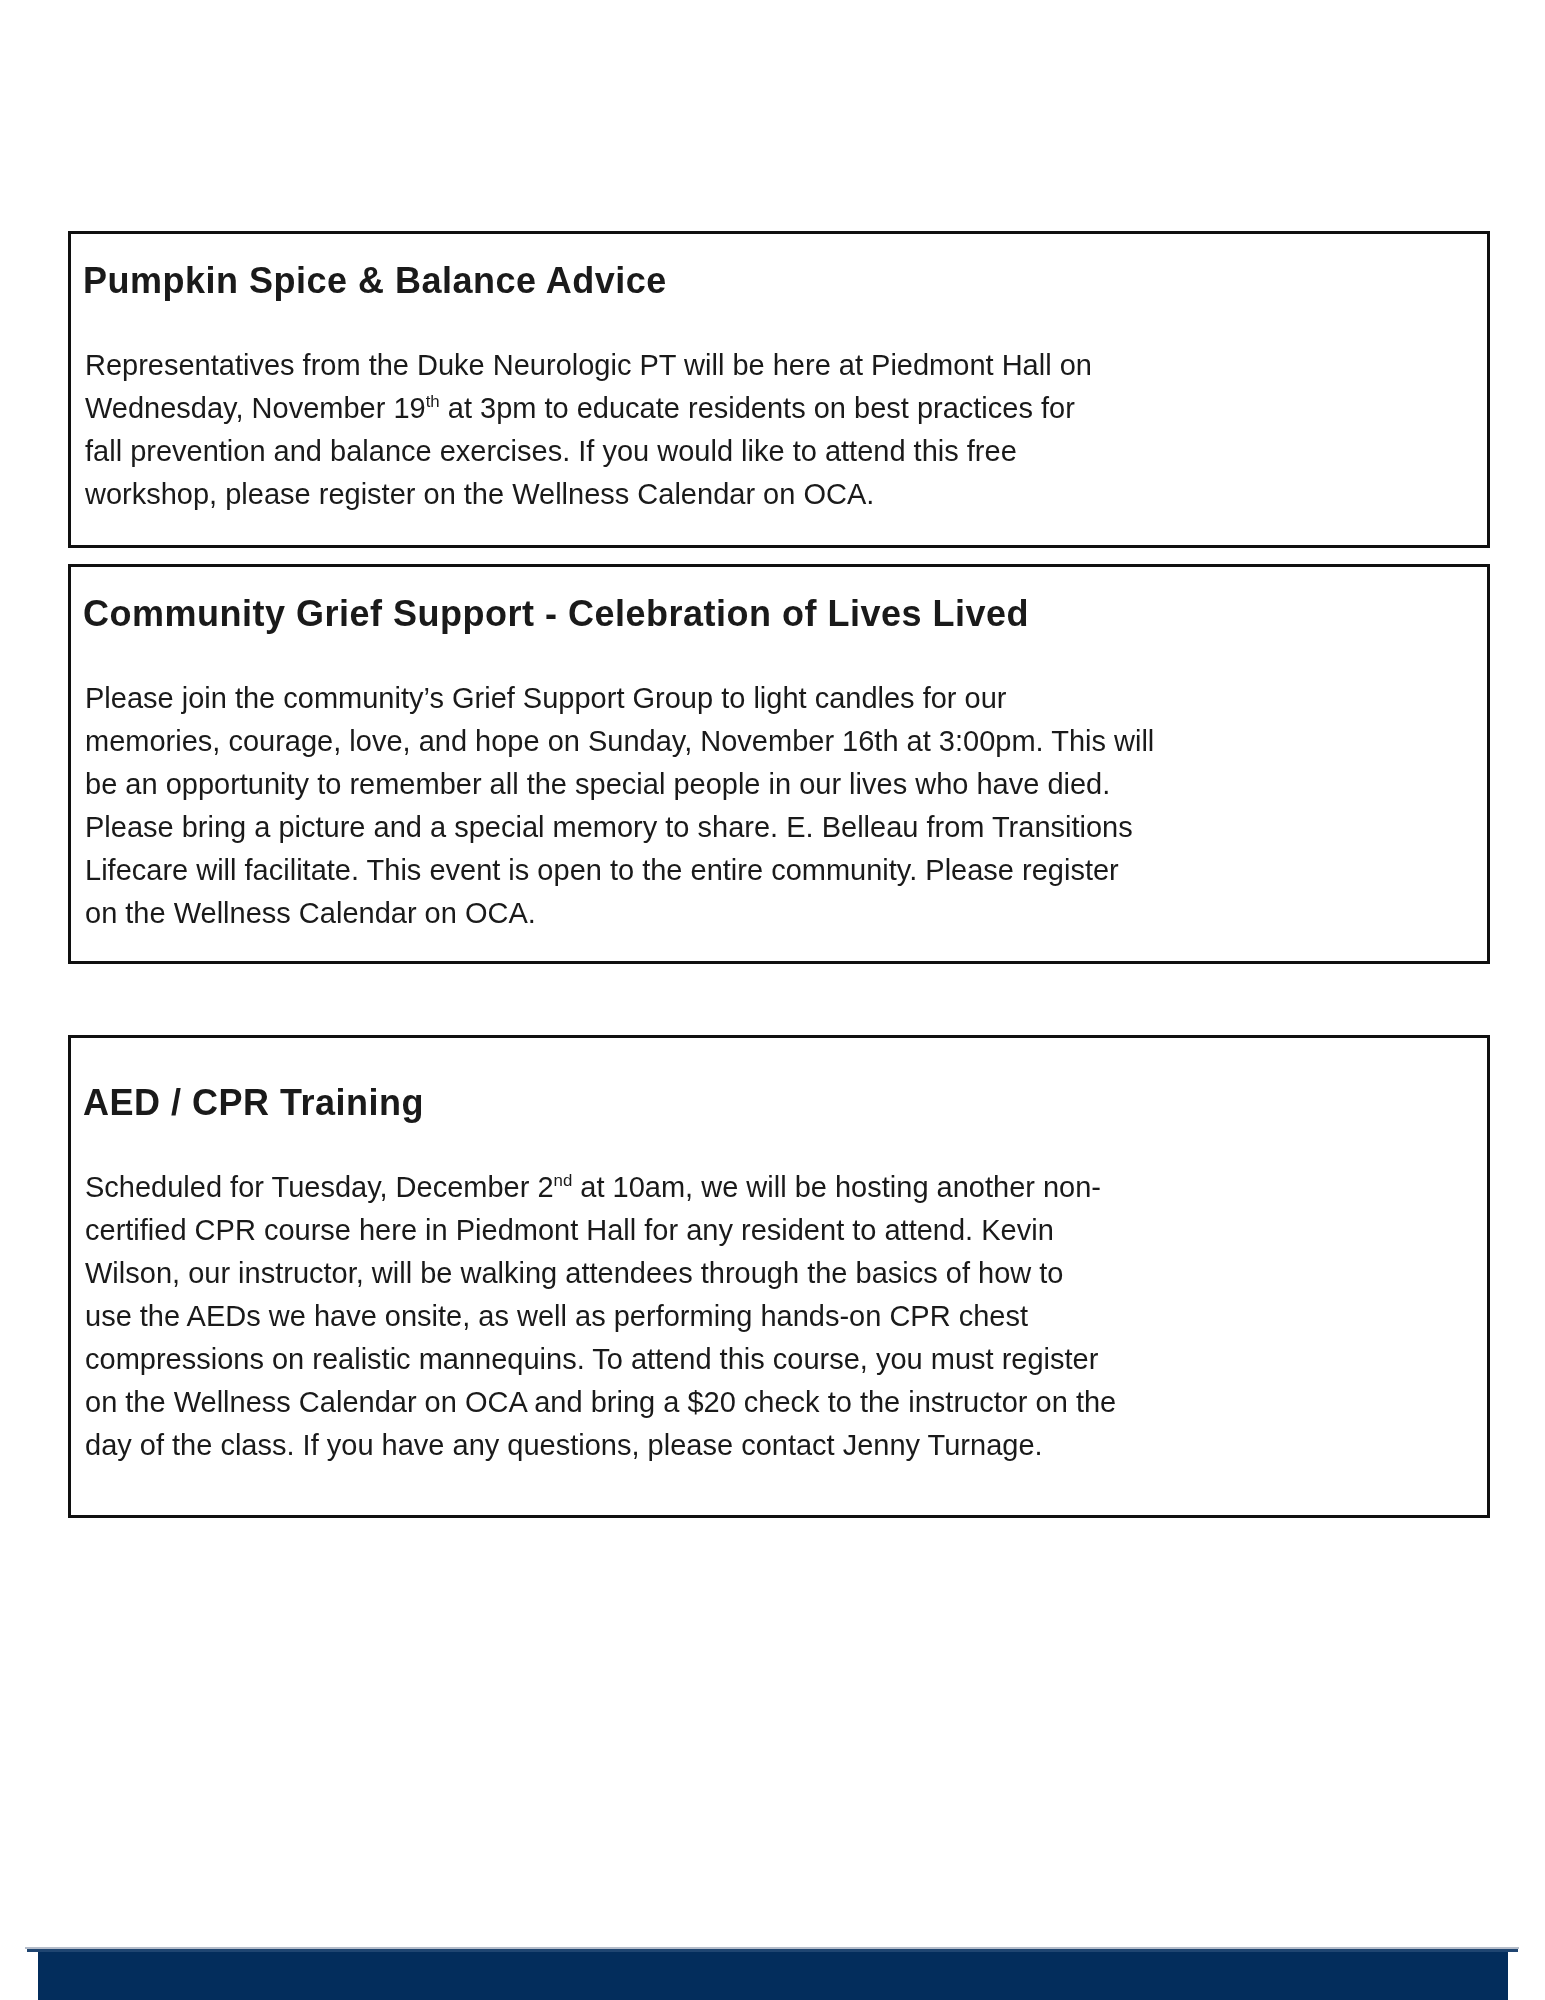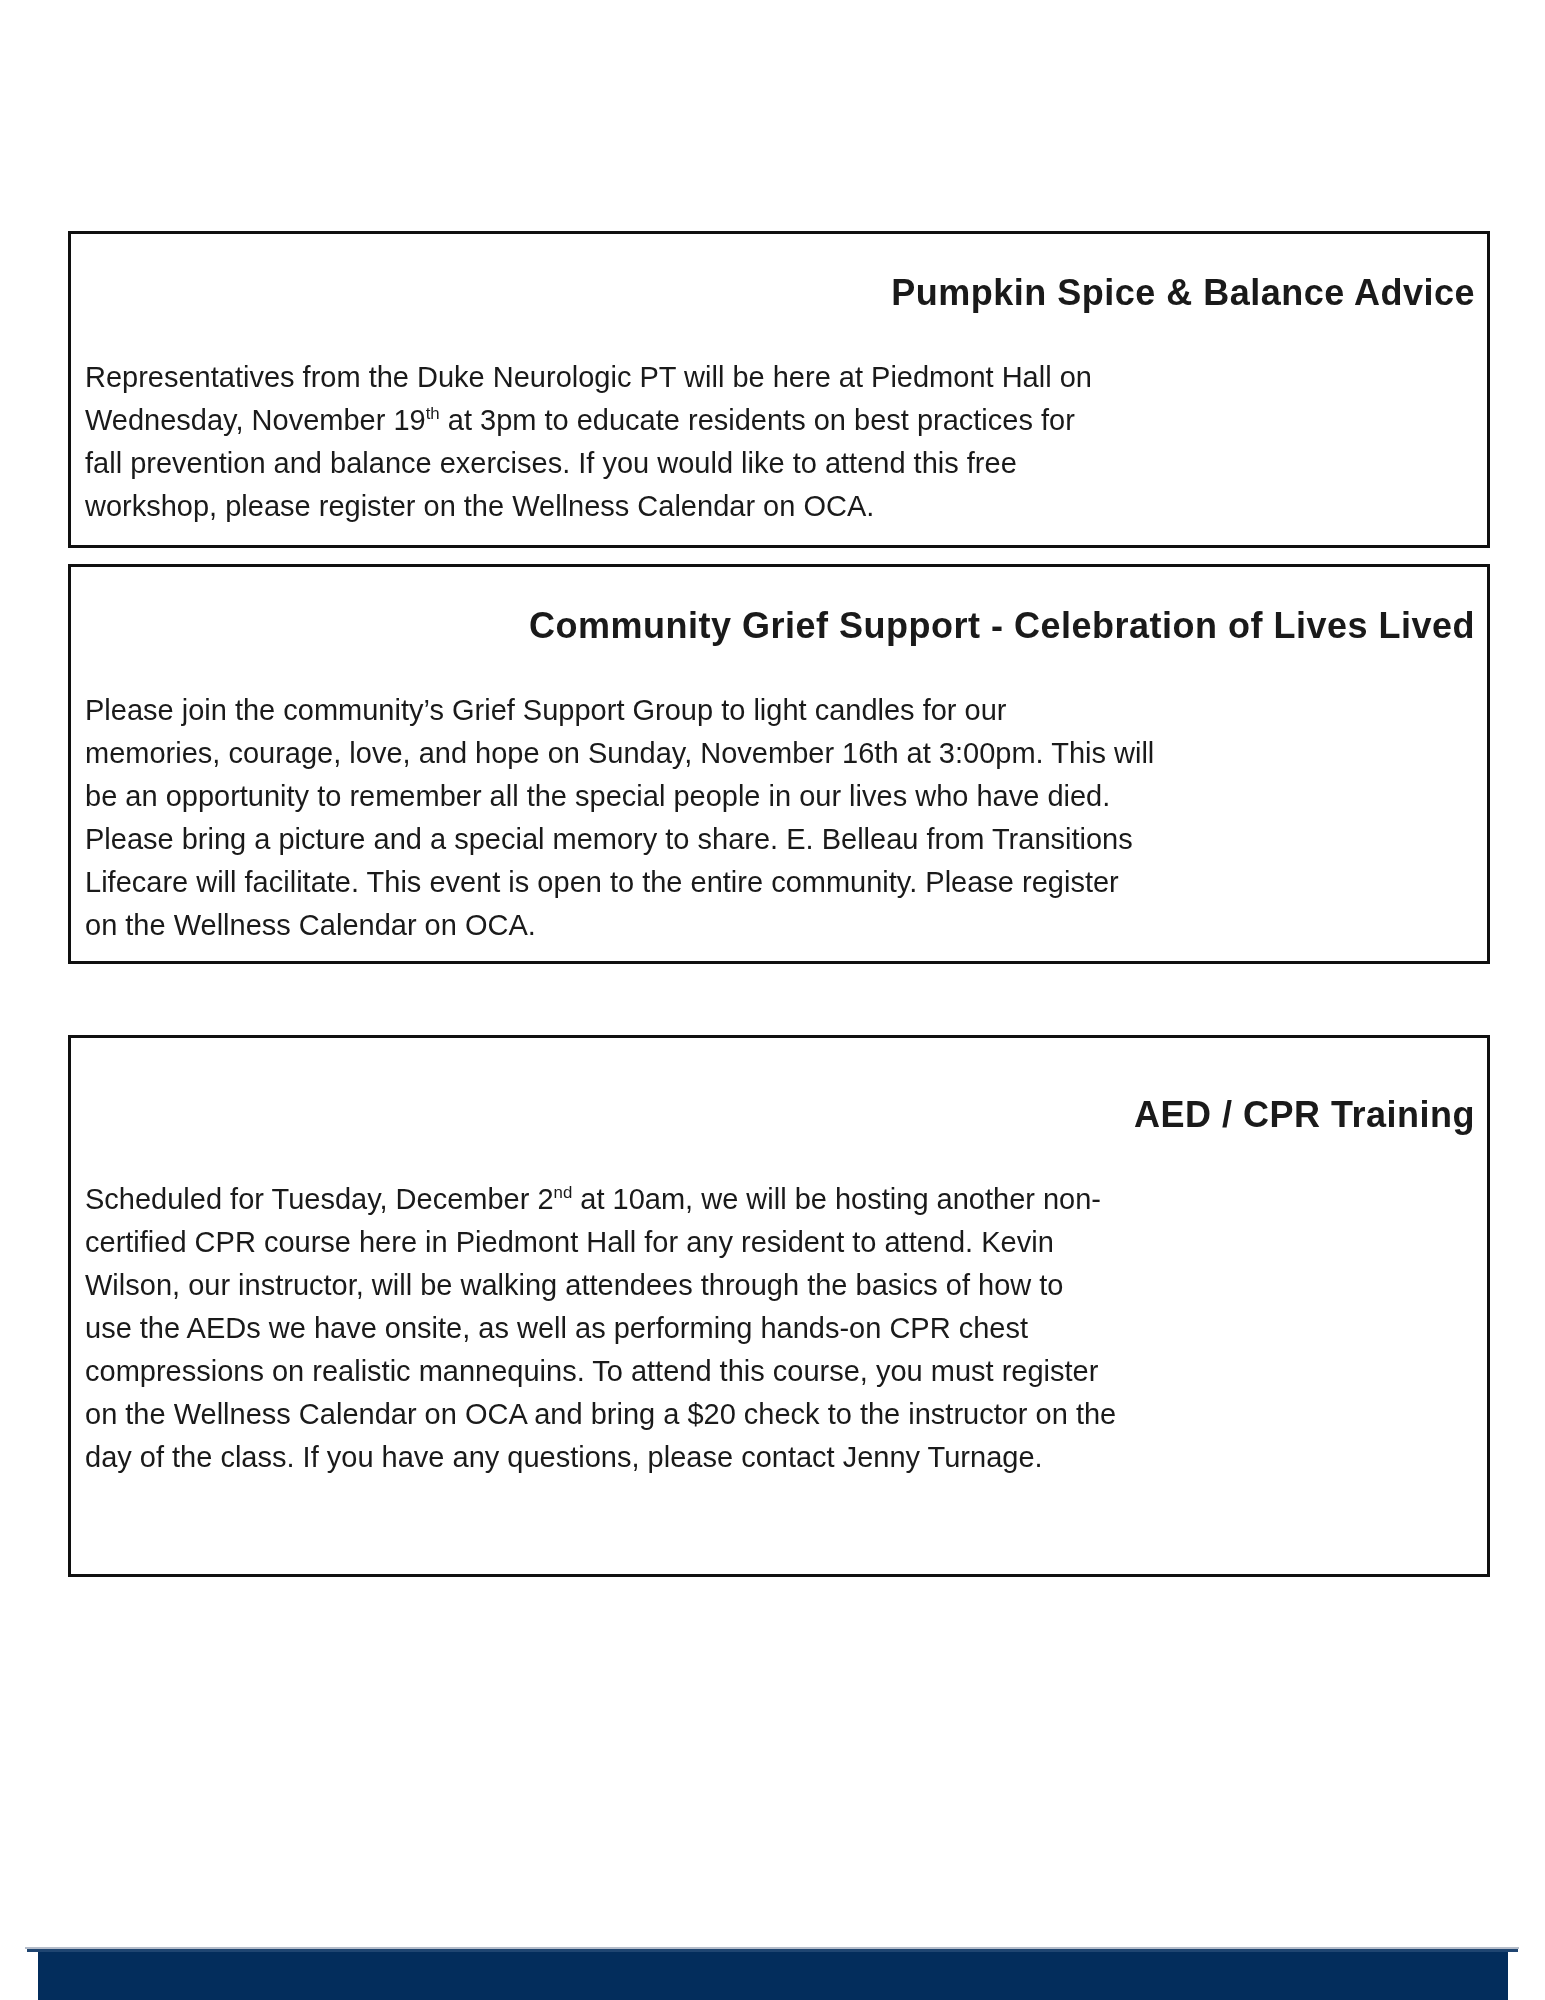--- a/index.html
+++ b/index.html
@@ -14,24 +14,24 @@
   }
   .banner-title{
     color:#ffffff;font-size:46px;font-weight:bold;letter-spacing:1px;white-space:nowrap;
   }
   .box{
     position:absolute;left:68px;width:1422px;box-sizing:border-box;
     border:3px solid #101010;background:#ffffff;padding:26px 12px 0 12px;
   }
   .box-1{top:231px;height:317px;}
   .box-2{top:564px;height:400px;}
-  .box-3{top:1035px;height:542px;padding-top:44px;}
+  .box-3{top:1035px;height:483px;padding-top:44px;}
   .box-title{
-    text-align:right;font-size:36px;font-weight:bold;
-    margin:12px 0 42px 0;letter-spacing:.5px;
+    text-align:left;font-size:36px;font-weight:bold;
+    margin:0 0 42px 0;letter-spacing:.5px;
   }
   .box-body{
     font-size:29px;line-height:43px;padding-left:2px;
   }
   .box-body sup{font-size:.58em;line-height:0;}
   .footer-line-light{
     position:absolute;left:25px;top:1947px;width:1494px;height:2px;background:#b4bcc9;
   }
   .footer-line-navy{
     position:absolute;left:27px;top:1949px;width:1491px;height:3px;background:#1f4571;

